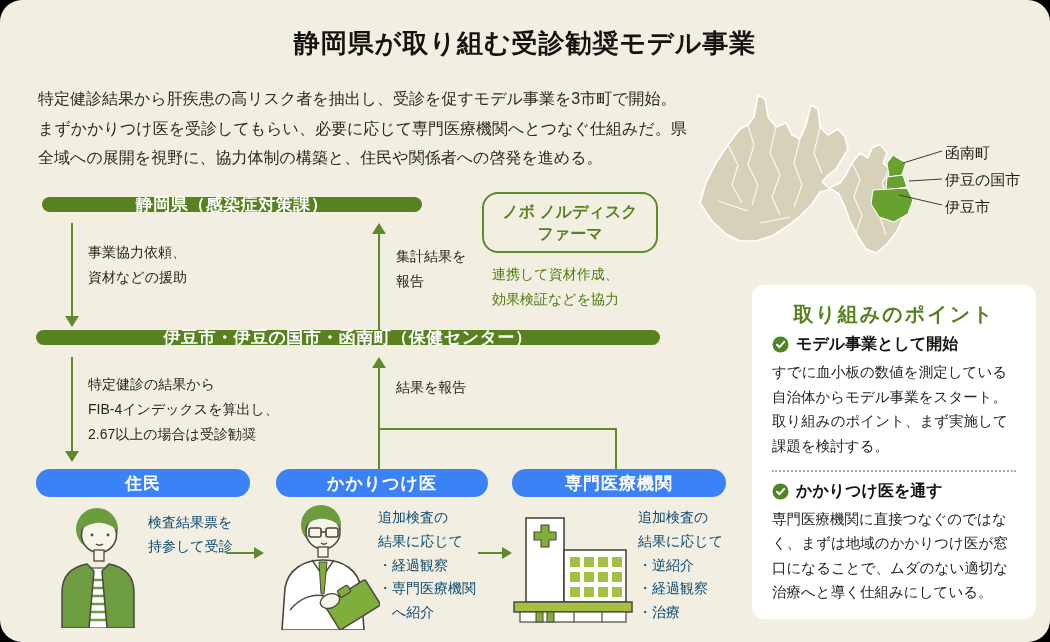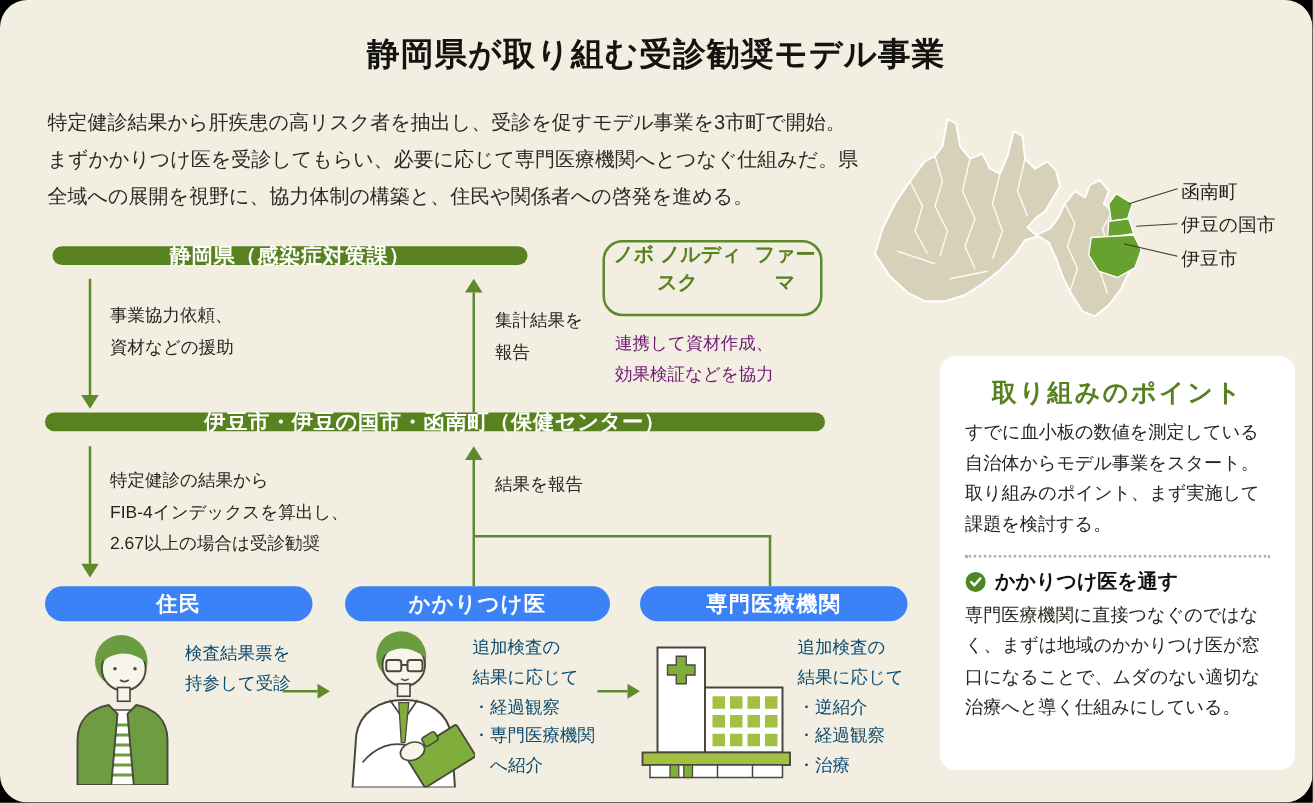--- a/index.html
+++ b/index.html
@@ -7,22 +7,22 @@
   .card{position:absolute;inset:0;background:#f2efe2;border-radius:22px;overflow:hidden;}
   .title{position:absolute;top:26px;left:0;right:0;text-align:center;font-size:26px;font-weight:bold;color:#14130f;letter-spacing:1px;}
   .intro{position:absolute;left:38px;top:84px;width:652px;font-size:16px;line-height:1.85;color:#2a2922;}
   .bar{position:absolute;height:15px;background:#58821f;border-radius:14px;color:#fff;font-weight:bold;font-size:17px;display:flex;align-items:center;justify-content:center;letter-spacing:.5px;}
   .bar-pref{left:42px;top:197px;width:380px;}
   .bar-city{left:36px;top:330px;width:624px;}
   .pill{position:absolute;top:469px;height:28px;background:#3b82f6;border-radius:15px;color:#fff;font-weight:bold;font-size:17px;display:flex;align-items:center;justify-content:center;letter-spacing:1px;}
   .pill-resident{left:36px;width:214px;}
   .pill-doctor{left:276px;width:212px;}
   .pill-hospital{left:512px;width:214px;}
-  .novo{position:absolute;left:482px;top:192px;width:176px;height:61px;border:2px solid #5d8a2b;border-radius:16px;color:#57821f;font-weight:bold;font-size:16px;text-align:center;display:flex;flex-direction:row;justify-content:center;line-height:1.35;box-sizing:border-box;}
-  .novo-cap{position:absolute;left:492px;top:262px;width:172px;font-size:14px;line-height:1.8;color:#701a75;}
+  .novo{position:absolute;left:482px;top:192px;width:176px;height:61px;border:2px solid #5d8a2b;border-radius:16px;color:#57821f;font-weight:bold;font-size:16px;text-align:center;display:flex;flex-direction:column;justify-content:center;line-height:1.35;box-sizing:border-box;}
+  .novo-cap{position:absolute;left:492px;top:262px;width:172px;font-size:14px;line-height:1.8;color:#4d7c0f;}
   .edge{position:absolute;font-size:14px;line-height:1.8;color:#26251f;}
   .e1{left:88px;top:240px;} .e2{left:396px;top:244px;} .e3{left:88px;top:372px;} .e4{left:396px;top:375px;}
   .vline{position:absolute;width:2px;background:#5d8a2b;}
   .hline{position:absolute;height:2px;background:#5d8a2b;}
   .arr{position:absolute;width:0;height:0;}
   .arr-down{border-left:7px solid transparent;border-right:7px solid transparent;border-top:11px solid #5d8a2b;}
   .arr-up{border-left:7px solid transparent;border-right:7px solid transparent;border-bottom:11px solid #5d8a2b;}
   .harrow-line{position:absolute;height:2px;background:#5d8a2b;}
   .harrow-head{position:absolute;width:0;height:0;border-top:6px solid transparent;border-bottom:6px solid transparent;border-left:10px solid #5d8a2b;}
   .actor-cap{position:absolute;font-size:14px;line-height:1.7;color:#0c4a6e;}
@@ -209,20 +209,27 @@
         <line x1="219" y1="98" x2="252" y2="96"></line>
         <line x1="209" y1="112" x2="252" y2="122"></line>
       </g>
     </svg>
     <div class="maplabel" style="top:144px;">函南町</div>
     <div class="maplabel" style="top:171px;">伊豆の国市</div>
     <div class="maplabel" style="top:198px;">伊豆市</div>
 
     <div class="panel">
       <div class="panel-h">取り組みのポイント</div>
+      <div class="pt-title">
+        <svg width="17" height="17" viewBox="0 0 17 17">
+          <circle cx="8.5" cy="8.5" r="8" fill="#4e8526"></circle>
+          <path d="M5,8.7 L7.5,11.2 L12.2,5.8" stroke="#fff" stroke-width="2" fill="none" stroke-linecap="round" stroke-linejoin="round"></path>
+        </svg>
+        <span>モデル事業として開始</span>
+      </div>
       <div class="pt-body">すでに血小板の数値を測定している自治体からモデル事業をスタート。取り組みのポイント、まず実施して課題を検討する。</div>
       <hr class="divider">
       <div class="pt-title">
         <svg width="17" height="17" viewBox="0 0 17 17">
           <circle cx="8.5" cy="8.5" r="8" fill="#4e8526"></circle>
           <path d="M5,8.7 L7.5,11.2 L12.2,5.8" stroke="#fff" stroke-width="2" fill="none" stroke-linecap="round" stroke-linejoin="round"></path>
         </svg>
         <span>かかりつけ医を通す</span>
       </div>
       <div class="pt-body">専門医療機関に直接つなぐのではなく、まずは地域のかかりつけ医が窓口になることで、ムダのない適切な治療へと導く仕組みにしている。</div>

